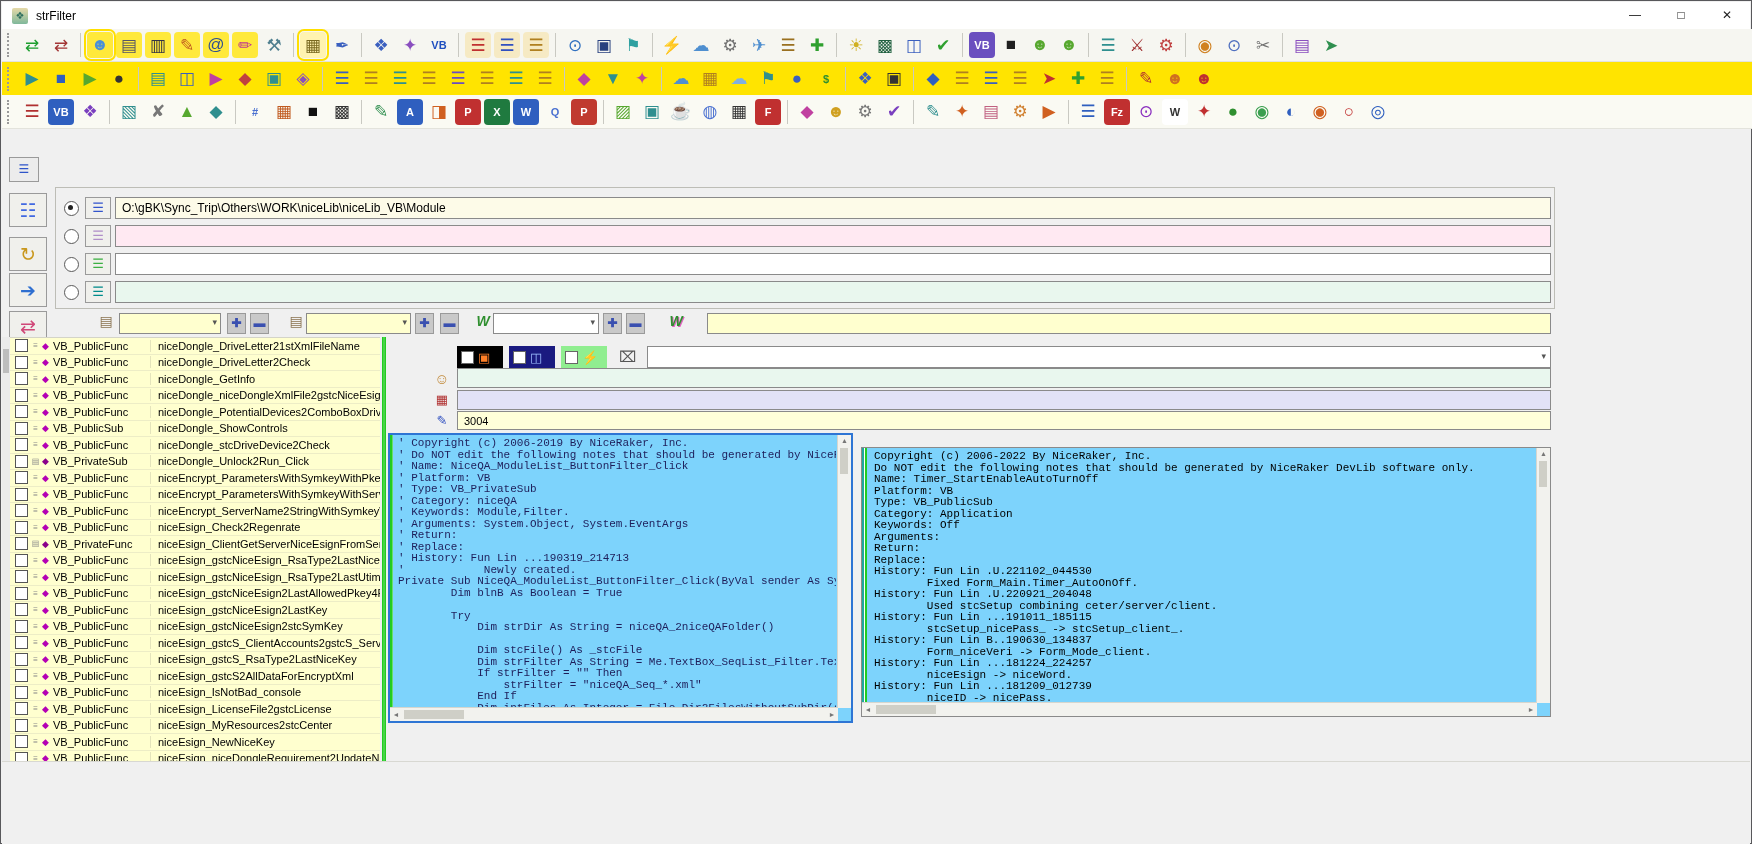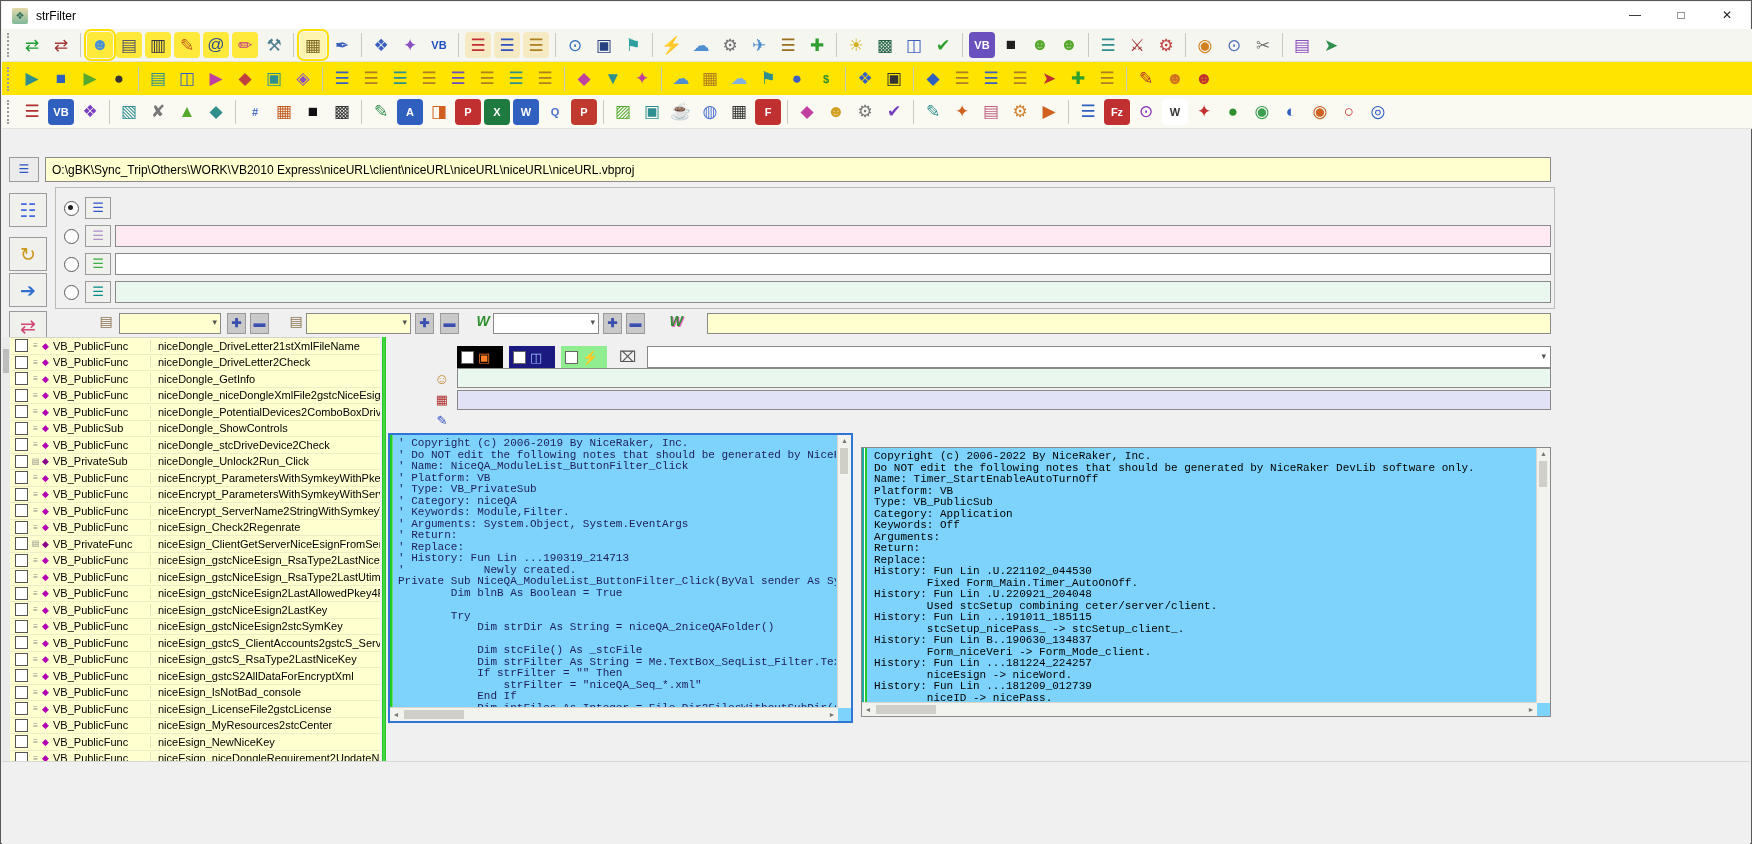--- a/index.html
+++ b/index.html
@@ -284,21 +284,20 @@
       <span class="ticon" style="color: rgb(192, 48, 48);">✦</span>
       <span class="ticon" style="color: rgb(47, 143, 47);">●</span>
       <span class="ticon" style="color: rgb(58, 159, 79);">◉</span>
       <span class="ticon" style="color: rgb(47, 95, 191);">◐</span>
       <span class="ticon" style="color: rgb(208, 96, 32);">◉</span>
       <span class="ticon" style="color: rgb(192, 48, 48);">○</span>
       <span class="ticon" style="color: rgb(47, 95, 191);">◎</span>
     </div>
 
   <div class="pathbtn"><span>☰</span></div>
-  <input class="field" id="projectpath" value="O:\gBK\Sync_Trip\Others\WORK\VB2010 Express\niceURL\client\niceURL\niceURL\niceURL\niceURL.vbproj" style="">
 
   <div class="gbox"></div>
 
   <div class="sbtn sb0" style="top:192px">
       <span>☷</span>
     </div>
   <div class="sbtn sb1" style="top:236px">
       <span>↻</span>
     </div>
   <div class="sbtn sb2" style="top:272px">
@@ -311,20 +310,21 @@
   <div class="radio sel" style="top:200px"></div>
   <div class="radio" style="top:228px"></div>
   <div class="radio" style="top:256px"></div>
   <div class="radio" style="top:284px"></div>
 
   <div class="micon mi0" style="top:196px"><span>☰</span></div>
   <div class="micon mi1" style="top:224px"><span>☰</span></div>
   <div class="micon mi2" style="top:252px"><span>☰</span></div>
   <div class="micon mi3" style="top:280px"><span>☰</span></div>
 
+  <input class="field mfield mf0" style="top: 196px;" value="O:\gBK\Sync_Trip\Others\WORK\niceLib\niceLib_VB\Module">
   <input class="field mfield mf1" style="top: 224px;" value="">
   <input class="field mfield mf2" style="top: 252px;" value="">
   <input class="field mfield mf3" style="top: 280px;" value="">
 
   <div class="smicon" style="left:96px;width:18px;color:#8A7350">▤</div>
   <div class="cbo" style="left:118px;width:102px"><span></span><span class="chev">▾</span></div>
   <div class="pm" style="left:226px">✚</div>
   <div class="pm" style="left:249px">▬</div>
 
   <div class="smicon" style="left:286px;width:18px;color:#8A7350">▤</div>
@@ -542,20 +542,21 @@
     <span class="hglyph">⚡</span>
   </div>
   <div class="trash">⌧</div>
   <div id="hcombo"><span></span><span class="chev">▾</span></div>
 
   <div class="ficon" id="icon-person">☺</div>
   <input class="field wfield" id="f-person" value="" style="">
   <div class="ficon" id="icon-calendar">▦</div>
   <input class="field wfield" id="f-date" value="" style="">
   <div class="ficon" id="icon-pencil">✎</div>
+  <input class="field wfield" id="f-id" value="3004" style="">
 
   <div class="panel" id="codeL">
     <pre class="code">' Copyright (c) 2006-2019 By NiceRaker, Inc.
 ' Do NOT edit the following notes that should be generated by NiceRaker
 ' Name: NiceQA_ModuleList_ButtonFilter_Click
 ' Platform: VB
 ' Type: VB_PrivateSub
 ' Category: niceQA
 ' Keywords: Module,Filter.
 ' Arguments: System.Object, System.EventArgs

